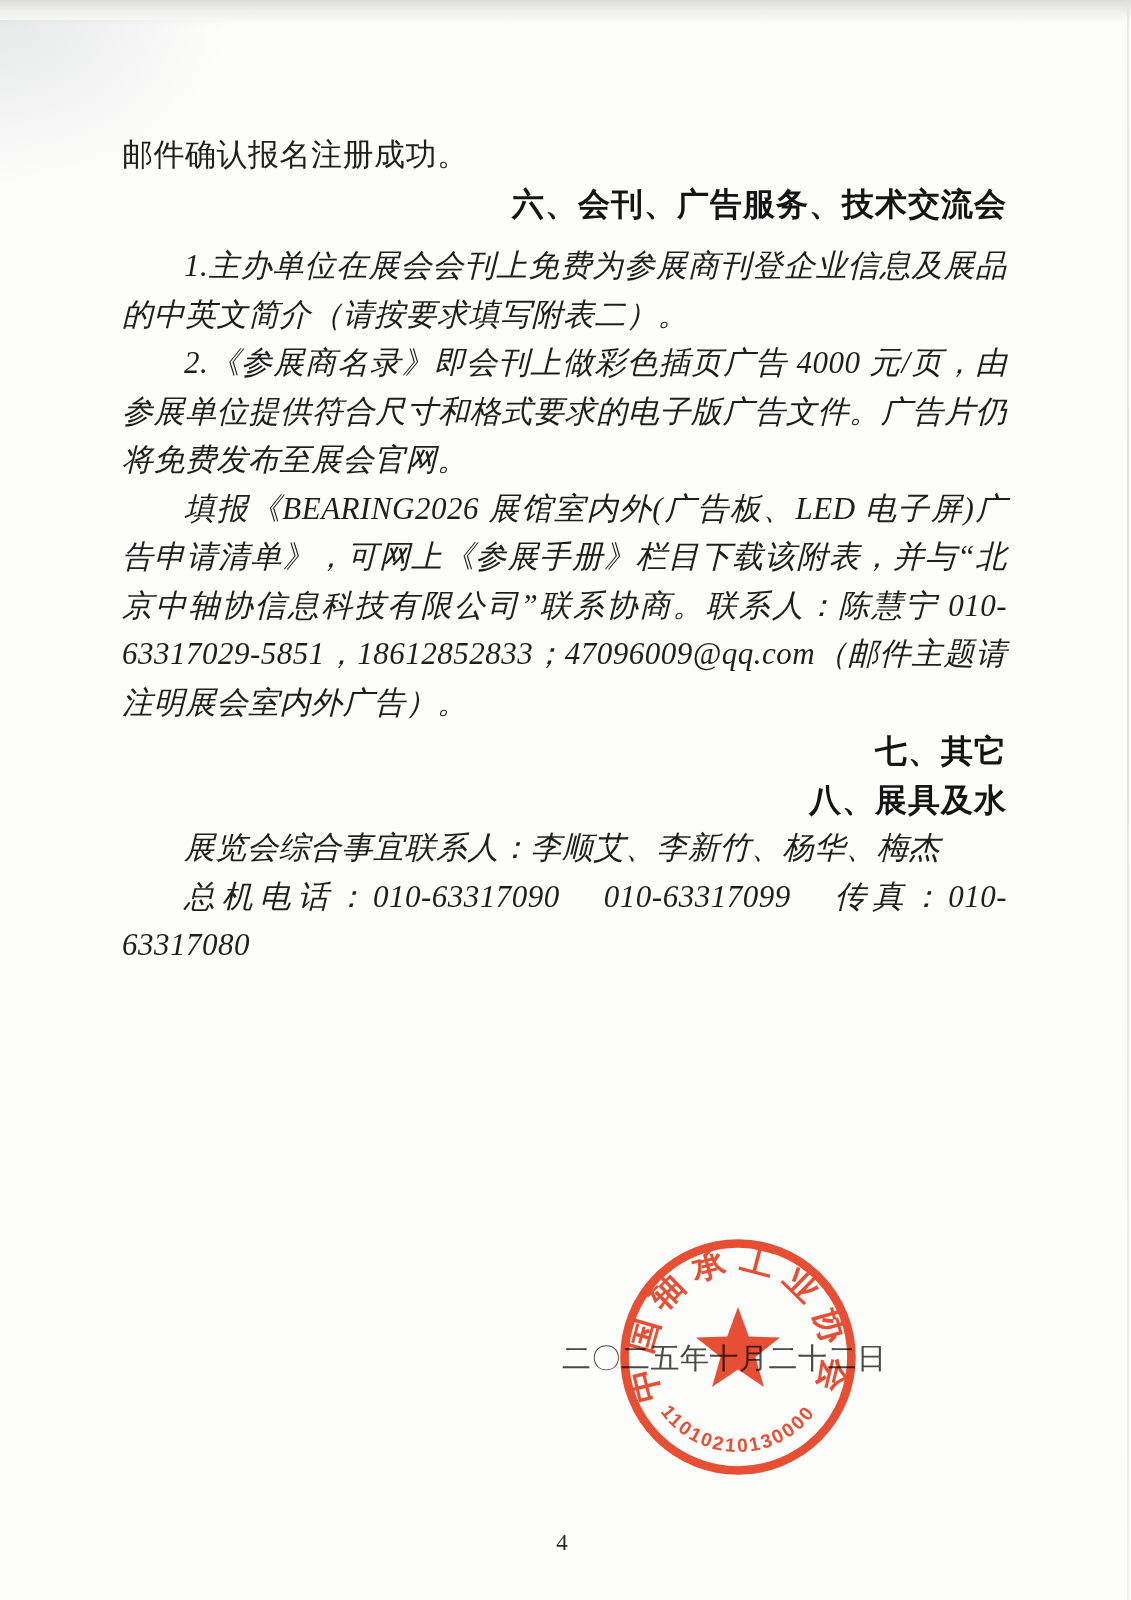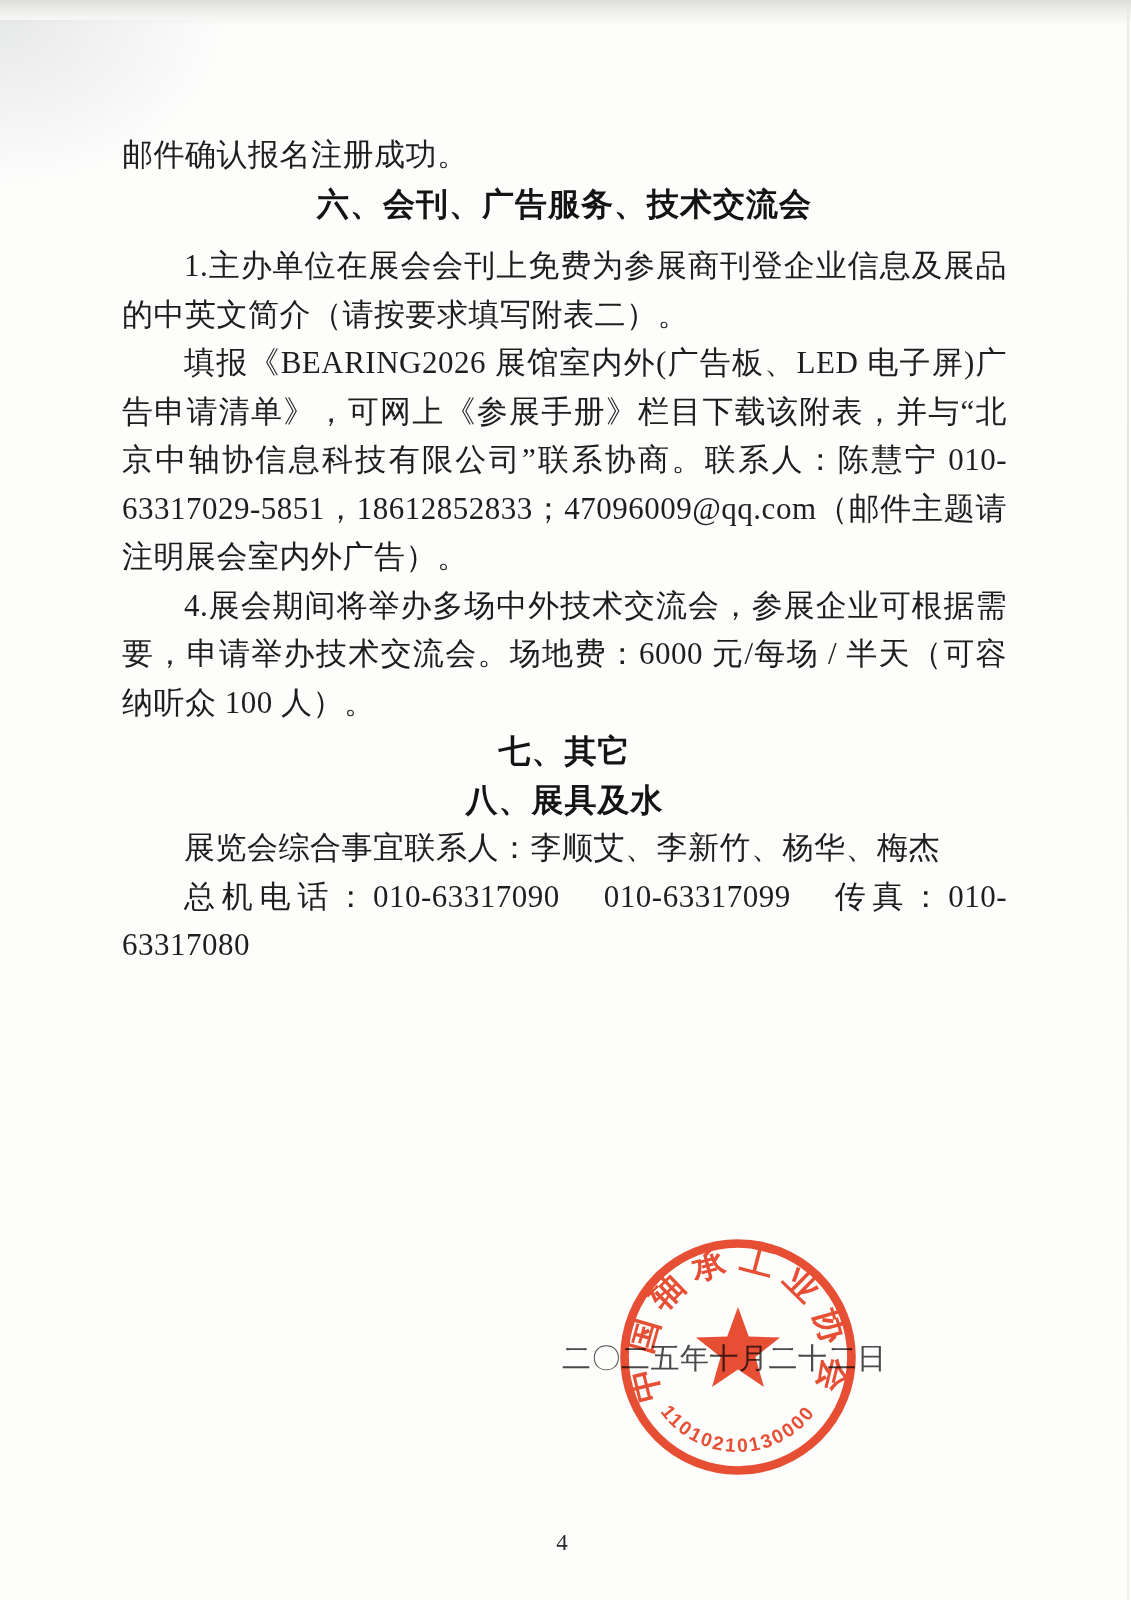--- a/index.html
+++ b/index.html
@@ -46,32 +46,32 @@
     color: #1e1e1e;
   }
   .para {
     margin: 0;
     font-size: 31px;
     line-height: 48.5px;
     text-align: justify;
     text-justify: inter-character;
     letter-spacing: 0.5px;
   }
-  .para.indent { text-indent: 2em; }
+  .para.indent { text-indent: 2em; font-style: italic; }
   .para.indent-small { text-indent: 0.5em; }
   .para.first-item { margin-top: 14px; }
   .heading {
     margin: 0;
     font-family: "Liberation Sans", "DejaVu Sans", sans-serif;
     font-weight: 700;
     font-size: 32px;
     line-height: 48.5px;
     color: #141414;
     letter-spacing: 1px;
-    text-align: center;
+    text-align: right;
   }
 
   
   .date-line {
     position: absolute;
     left: 562px;
     top: 1339px;
     font-size: 29px;
     letter-spacing: 0.5px;
     color: #4a4a4a;
@@ -107,22 +107,22 @@
 <div id="page">
 
   <div class="scan-top"></div>
   <div class="scan-corner"></div>
   <div class="scan-right"></div>
 
   <div class="doc">
     <p class="para">邮件确认报名注册成功。</p>
     <p class="heading">六、会刊、广告服务、技术交流会</p>
     <p class="para indent first-item">1.主办单位在展会会刊上免费为参展商刊登企业信息及展品的中英文简介（请按要求填写附表二）。</p>
+    <p class="para indent">2.《参展商名录》即会刊上做彩色插页广告 4000 元/页，由参展单位提供符合尺寸和格式要求的电子版广告文件。广告片仍将免费发布至展会官网。</p>
     <p class="para indent">填报《BEARING2026 展馆室内外(广告板、LED 电子屏)广告申请清单》，可网上《参展手册》栏目下载该附表，并与“北京中轴协信息科技有限公司”联系协商。联系人：陈慧宁 010-63317029-5851，18612852833；47096009@qq.com（邮件主题请注明展会室内外广告）。</p>
-    <p class="para indent">4.展会期间将举办多场中外技术交流会，参展企业可根据需要，申请举办技术交流会。场地费：6000 元/每场 / 半天（可容纳听众 100 人）。</p>
     <p class="heading">七、其它</p>
     <p class="heading">八、展具及水</p>
     <p class="para indent">展览会综合事宜联系人：李顺艾、李新竹、杨华、梅杰</p>
     <p class="para indent">总机电话：010-63317090　010-63317099　传真：010-63317080</p>
   </div>
 
   <div class="date-line">二〇二五年十月二十二日</div>
 
   <svg class="seal" viewBox="0 0 260 260" xmlns="http://www.w3.org/2000/svg">
     <defs>

